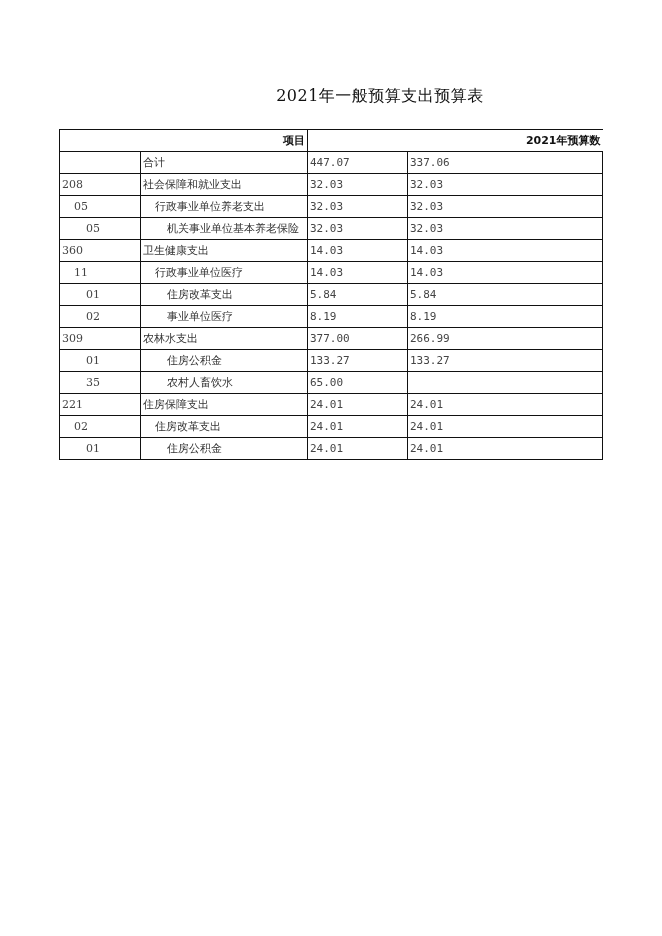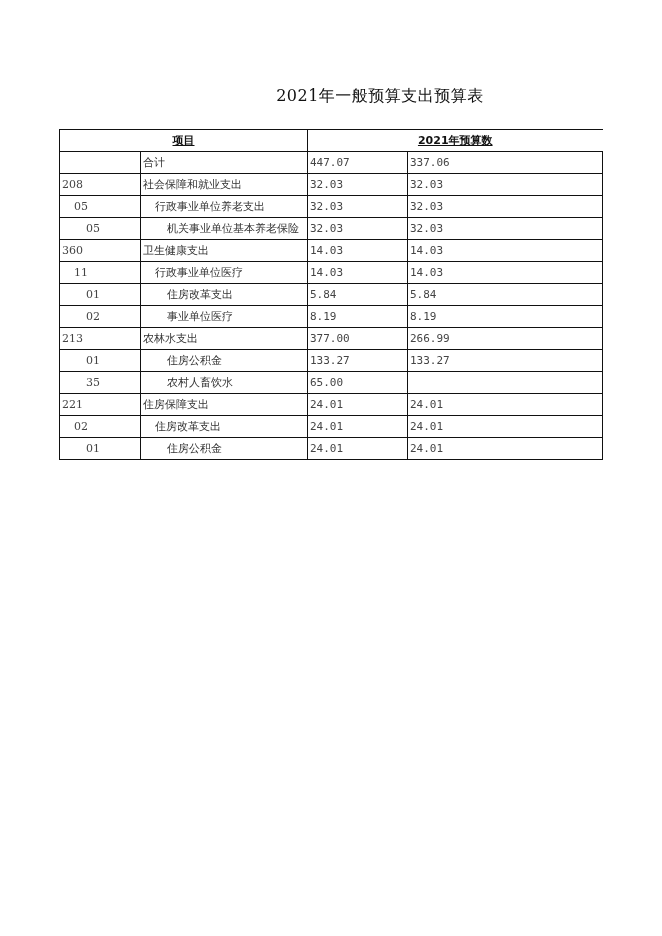--- a/index.html
+++ b/index.html
@@ -3,21 +3,21 @@
 <meta charset="utf-8">
 <style>
   html, body { margin:0; padding:0; background:#ffffff; }
   body { width:662px; height:936px; position:relative; overflow:hidden;
          font-family:"DejaVu Serif", "Liberation Serif", serif; color:#222; }
   .title { position:absolute; left:0; top:86px; width:662px; text-align:center;
            font-size:16px; color:#111; letter-spacing:0.5px; padding-left:98px; box-sizing:border-box; }
   table { position:absolute; left:59px; top:129px; border-collapse:collapse; table-layout:fixed; }
   td { border:1px solid #111; height:21px; padding:0 2px; font-size:11px; line-height:21px;
        white-space:nowrap; overflow:hidden; }
-  .h { text-align:center; font-weight:bold; font-family:"DejaVu Sans", "Liberation Sans", sans-serif; font-size:11px; color:#111;text-decoration:underline; }
+  .h { text-align:right; font-weight:bold; font-family:"DejaVu Sans", "Liberation Sans", sans-serif; font-size:11px; color:#111; }
   .num { text-align:left; color:#444; font-family:"DejaVu Sans Mono","Liberation Mono", monospace; font-size:11px; }
   .code { color:#444; }
   .name { color:#333; }
   .l0 { padding-left:2px; } .l1 { padding-left:14px; } .l2 { padding-left:26px; }
   .top-open { border-right:none; }
 </style>
 </head>
 <body>
 
 <div class="title">2021年一般预算支出预算表</div>
@@ -76,21 +76,21 @@
         <td class="num">5.84</td>
         <td class="num">5.84</td>
       </tr>
       <tr>
         <td class="code l2">02</td>
         <td class="name l2">事业单位医疗</td>
         <td class="num">8.19</td>
         <td class="num">8.19</td>
       </tr>
       <tr>
-        <td class="code l0">213</td>
+        <td class="code l0">309</td>
         <td class="name l0">农林水支出</td>
         <td class="num">377.00</td>
         <td class="num">266.99</td>
       </tr>
       <tr>
         <td class="code l2">01</td>
         <td class="name l2">住房公积金</td>
         <td class="num">133.27</td>
         <td class="num">133.27</td>
       </tr>

